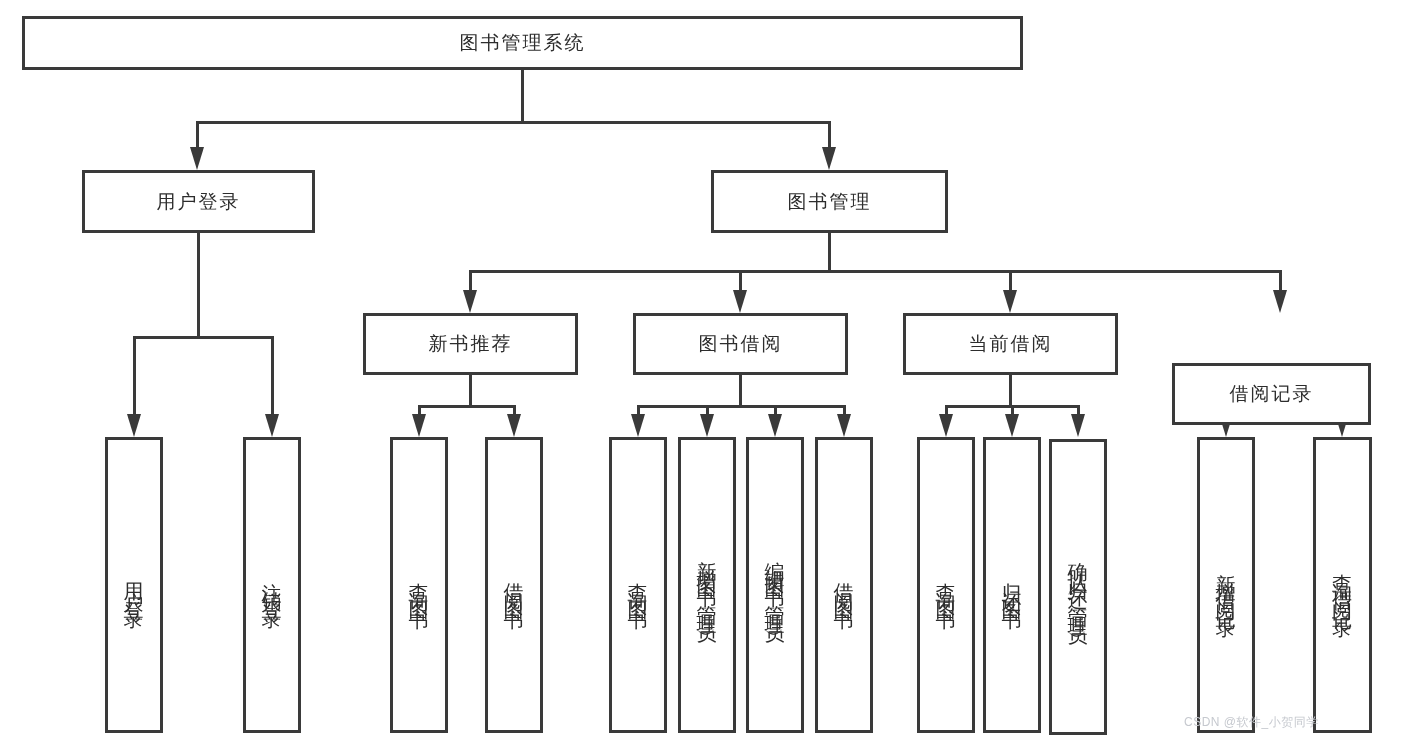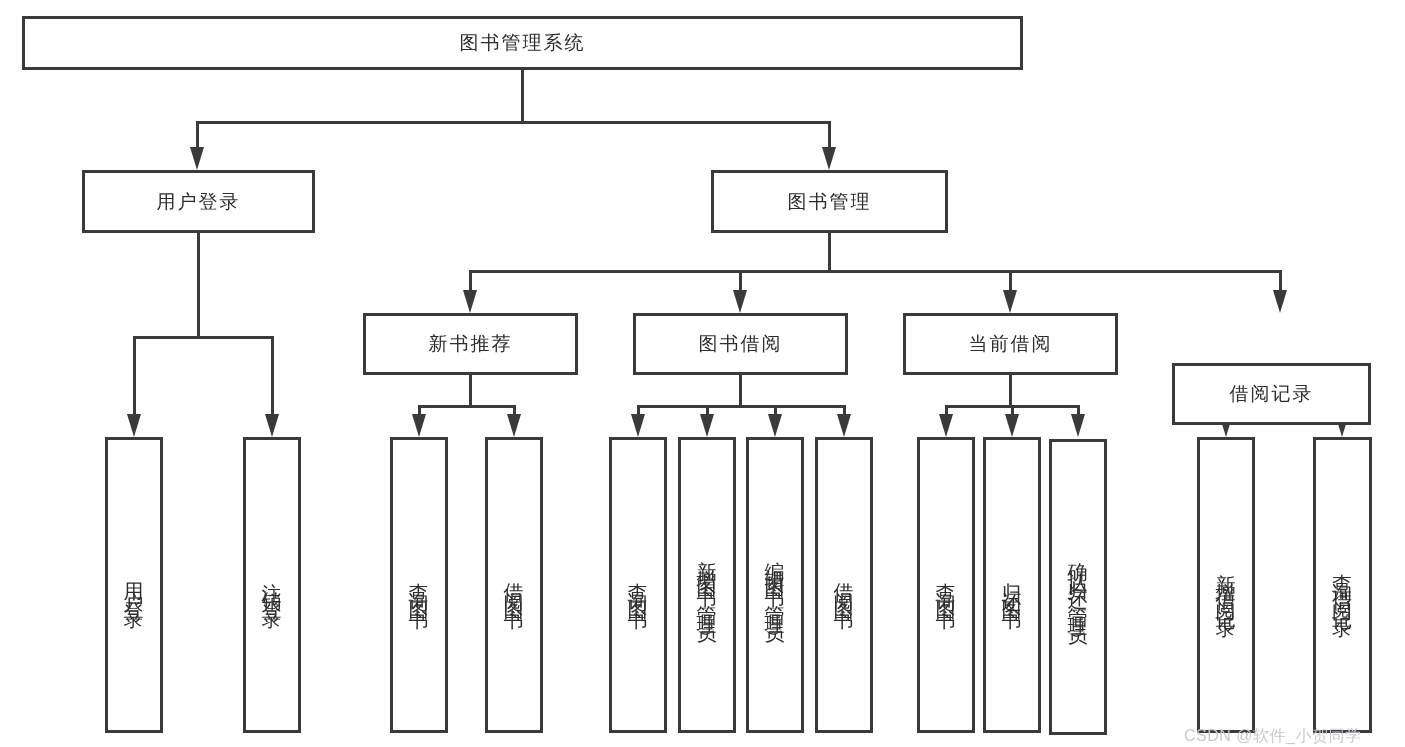--- a/index.html
+++ b/index.html
@@ -37,26 +37,25 @@
     width: 0; height: 0;
     border-left: 7px solid transparent;
     border-right: 7px solid transparent;
     border-top: 23px solid #3a3a3a;
     z-index: 1;
   }
   .watermark {
     position: absolute;
     left: 1184px;
     top: 714px;
-    font-size: 16px;
+    font-size: 12px;
     letter-spacing: 0.5px;
     color: #c6c9cf;
     z-index: 6;
     white-space: nowrap;
-    margin-top: 12px;
   }
 </style>
 </head>
 <body>
 
 <div class="canvas">
 
   <div class="node h" style="left:22px; top:16px; width:1001px; height:54px;">图书管理系统</div>
 
   <div class="node h" style="left:82px; top:170px; width:233px; height:63px;">用户登录</div>

